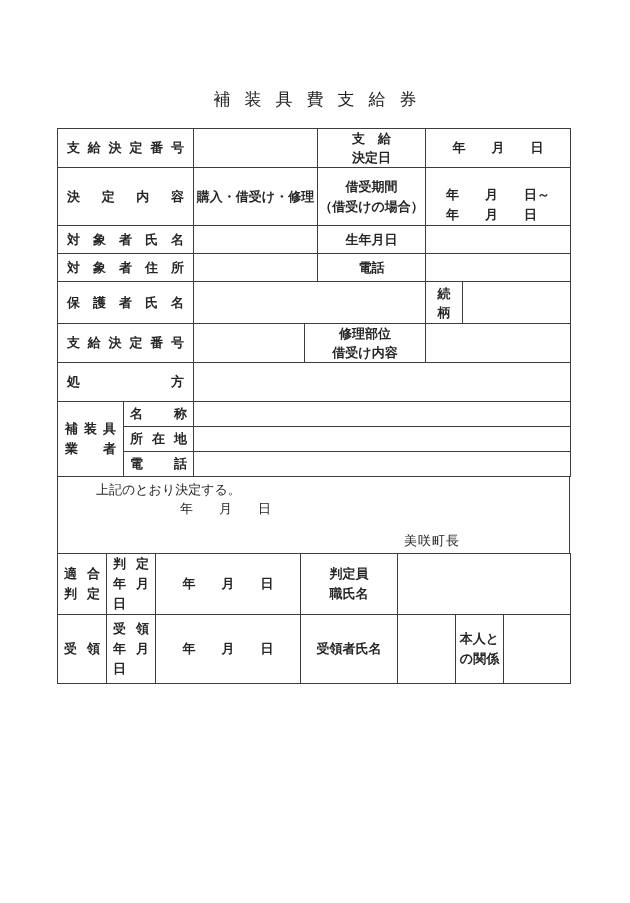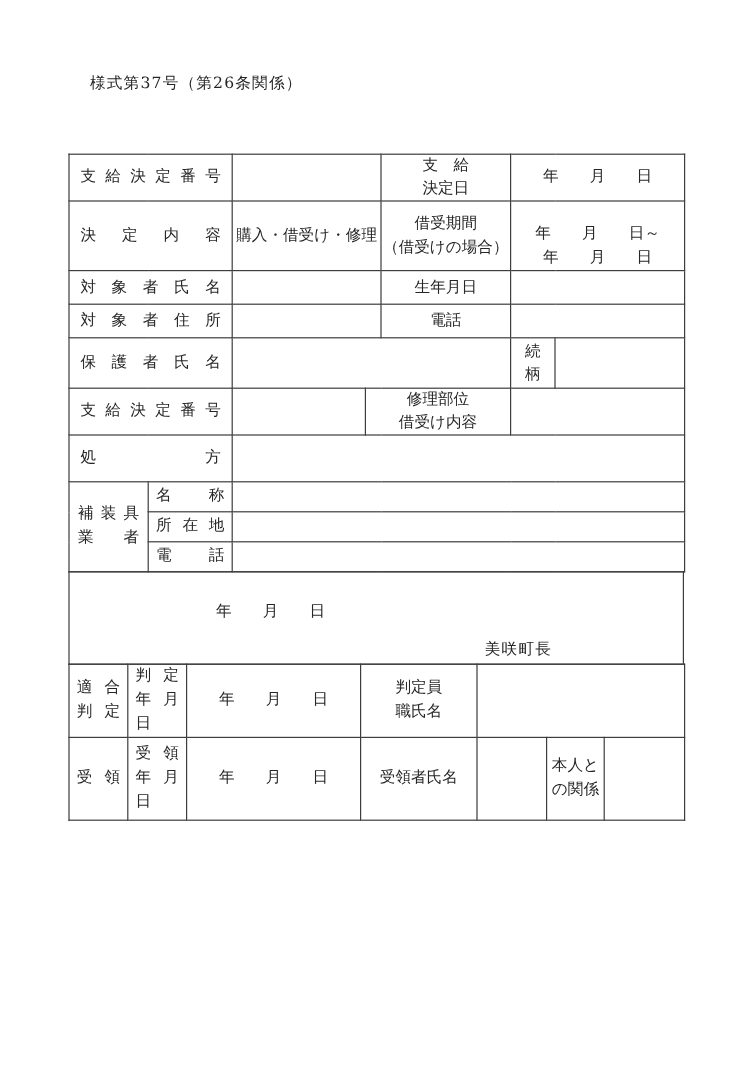--- a/index.html
+++ b/index.html
@@ -5,50 +5,50 @@
   html,body { margin:0; padding:0; background:#888; }
   .sheet {
     position:relative; width:630px; height:903px; background:#ffffff;
     font-family:"DejaVu Serif","Liberation Serif",serif;
     color:#262626; font-size:13px; overflow:hidden;
   }
   .form-no { position:absolute; left:75px; top:60px; font-size:13px; letter-spacing:1px; }
   .title   { position:absolute; left:0; top:88px; width:630px; text-align:center;
              font-size:17px; letter-spacing:14px; text-indent:14px; color:#222; }
   .form-body { position:absolute; left:57px; top:128px; width:513px; }
-  table.t { border-collapse:collapse; table-layout:fixed; width:513px; margin-top:-1px; }
+  table.t { border-collapse:collapse; table-layout:fixed; width:513px; margin-top:-1px;font-weight:bold; }
   table.t:first-child { margin-top:0; }
   td { border:1px solid #3d3d3d; padding:0; vertical-align:middle; font-size:13px;
        line-height:18px; overflow:hidden; }
   .jlabel  { text-align:justify; text-align-last:justify; padding:0 9px; }
   .jlabel div { text-align:justify; text-align-last:justify; }
   .jlabel2 { padding:0 6px; }
   .jlabel2 div, .jlabel2 { text-align:justify; text-align-last:justify; }
   .center { text-align:center; }
   .yen { text-align:right; vertical-align:bottom; padding:0 8px 5px 0; }
-  .inner-left { display:inline-block; text-align:center;margin-top:17px; }
+  .inner-left { display:inline-block; text-align:left;margin-top:17px; }
   tr.h37 td{height:37px;} tr.h48 td{height:48px;} tr.h27 td{height:27px;}
   tr.h41 td{height:41px;} tr.h38 td{height:38px;} tr.h24 td{height:24px;}
   tr.h28 td{height:28px;} tr.h29 td{height:29px;} tr.h54 td{height:54px;}
   tr.h68 td{height:68px;}
   .decision-box { position:relative; height:78px; border:1px solid #3d3d3d;
                   margin-top:-1px; box-sizing:border-box; }
   .d-line1 { position:absolute; left:38px;  top:4px;  }
   .d-line2 { position:absolute; left:122px; top:23px; }
   .d-signer{ position:absolute; left:346px; top:55px; letter-spacing:1px;text-align:right; }
   .footnote { margin:5px 0 0 17px; font-size:13px; }
   .lh19 div { line-height:19px; }
   .lh20 div { line-height:20px; }
 </style>
 </head>
 <body>
 
 <div class="sheet">
 
-  <div class="form-no">様式第37号（第26条関係）</div>
+  <div class="title">補装具費支給券</div>
 
   <div class="form-body">
 
     <table class="t t1">
       <colgroup>
         <col style="width:66px">
           <col style="width:70px">
           <col style="width:111px">
         <col style="width:13px">
           <col style="width:108px">
@@ -127,20 +127,21 @@
       </tr>
       <tr class="h24">
         <td class="jlabel" style="padding:0 6px">電話</td>
         <td colspan="5"></td>
       </tr>
     </tbody>
       </table>
 
 
     <div class="decision-box">
+      <div class="d-line1">上記のとおり決定する。</div>
       <div class="d-line2">年　　月　　日</div>
       <div class="d-signer">美咲町長</div>
     </div>
 
     <table class="t t3">
       <colgroup>
         <col style="width:49px">
           <col style="width:49px">
           <col style="width:145px">
         <col style="width:97px">

